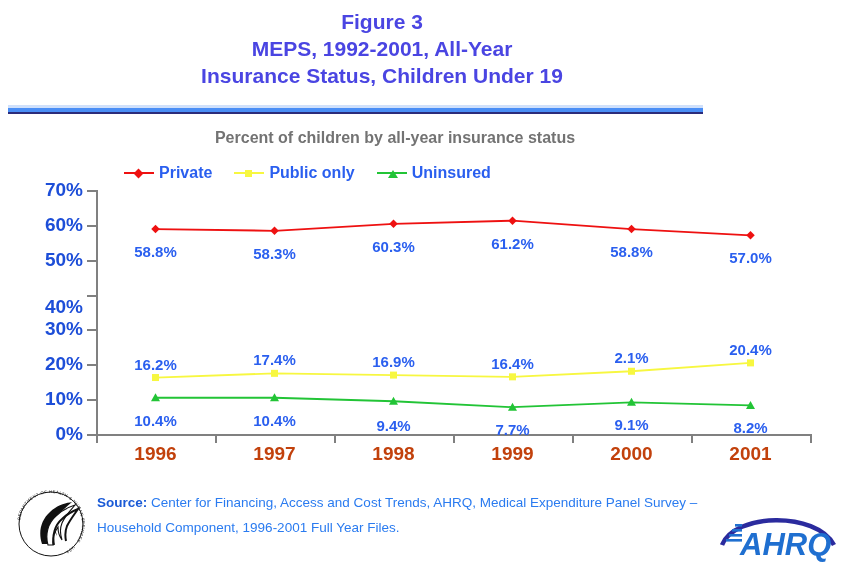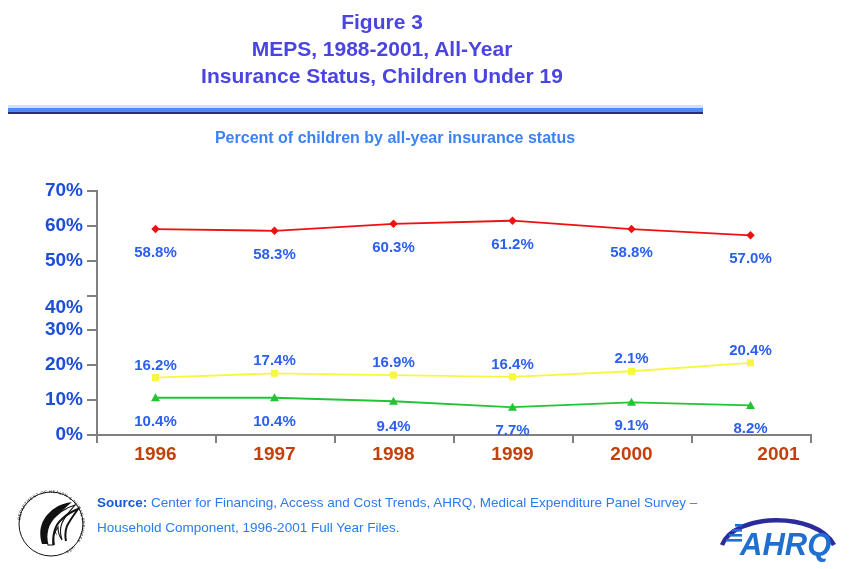--- a/index.html
+++ b/index.html
@@ -14,21 +14,21 @@
 
   
   #divider{position:absolute;left:8px;top:105px;width:695px;height:9px;}
   #divider .cap{position:absolute;left:0;top:0;width:100%;height:3px;background:#cfe0fb;}
   #divider .body{position:absolute;left:0;top:3px;width:100%;height:4px;background:#4a8ef5;}
   #divider .foot{position:absolute;left:0;top:7px;width:100%;height:2px;background:#2b2b7a;}
 
   
   #chart{position:absolute;left:0;top:0;width:853px;height:569px;}
   #chart-subtitle{position:absolute;left:0;top:129px;width:790px;text-align:center;
-    color:#3b82f6;font-weight:bold;font-size:16px;white-space:nowrap;}
+    color:#737373;font-weight:bold;font-size:16px;white-space:nowrap;}
 
   #legend{position:absolute;left:124px;top:164px;display:flex;align-items:center;gap:22px;}
   .legend-item{display:flex;align-items:center;gap:5px;}
   .legend-line{position:relative;width:30px;height:12px;}
   .legend-line .ln{position:absolute;left:0;top:5px;width:30px;height:2px;}
   .legend-line .mk{position:absolute;left:11px;top:3px;}
   .legend-label{color:#2a5fef;font-weight:bold;font-size:16px;white-space:nowrap;}
 
   .mk-diamond{width:7px;height:7px;background:#ee1111;transform:rotate(45deg);}
   .mk-square{width:7px;height:7px;background:#f7f740;}
@@ -57,34 +57,57 @@
   #source b{color:#1a5ad6;}
 
   #hhs-seal{position:absolute;left:14px;top:487px;width:74px;height:74px;}
   #ahrq-logo{position:absolute;left:712px;top:505px;width:132px;height:58px;}
 </style>
 </head>
 <body>
 
 <div id="title-block">
   <div class="tline">Figure 3</div>
-  <div class="tline">MEPS, 1988-2001, All-Year</div>
+  <div class="tline">MEPS, 1992-2001, All-Year</div>
   <div class="tline">Insurance Status, Children Under 19</div>
 </div>
 
 <div id="divider">
   <div class="cap"></div>
   <div class="body"></div>
   <div class="foot"></div>
 </div>
 
 <div id="chart">
 
   <div id="chart-subtitle">Percent of children by all-year insurance status</div>
 
+  <div id="legend">
+      <div class="legend-item">
+        <div class="legend-line">
+          <div class="ln" style="background:#ee1111"></div>
+          <div class="mk mk-diamond" style="background:#ee1111"></div>
+        </div>
+        <div class="legend-label">Private</div>
+      </div>
+      <div class="legend-item">
+        <div class="legend-line">
+          <div class="ln" style="background:#f7f740"></div>
+          <div class="mk mk-square" style="background:#f7f740"></div>
+        </div>
+        <div class="legend-label">Public only</div>
+      </div>
+      <div class="legend-item">
+        <div class="legend-line">
+          <div class="ln" style="background:#22c436"></div>
+          <div class="mk mk-tri" style="border-bottom-color:#22c436"></div>
+        </div>
+        <div class="legend-label">Uninsured</div>
+      </div>
+    </div>
 
   <div id="y-axis-line"></div>
   <div id="x-axis-line"></div>
 
   <div id="plot">
       <div class="ytick" style="top: 244px;"></div>
       <div class="ylabel" style="top: 244px;">0%</div>
       <div class="ytick" style="top: 209.143px;"></div>
       <div class="ylabel" style="top: 209.143px;">10%</div>
       <div class="ytick" style="top: 174.286px;"></div>
@@ -129,21 +152,21 @@
     <div class="xtick" style="left: 334px;"></div>
     <div class="xtick" style="left: 453px;"></div>
     <div class="xtick" style="left: 572px;"></div>
     <div class="xtick" style="left: 691px;"></div>
     <div class="xtick" style="left: 810px;"></div>
     <div class="xlabel" style="left: 155.5px;">1996</div>
     <div class="xlabel" style="left: 274.5px;">1997</div>
     <div class="xlabel" style="left: 393.5px;">1998</div>
     <div class="xlabel" style="left: 512.5px;">1999</div>
     <div class="xlabel" style="left: 631.5px;">2000</div>
-    <div class="xlabel" style="left: 750.5px; margin-left: 28px;">2001</div>
+    <div class="xlabel" style="left: 750.5px;">2001</div>
     <div class="dlabel" style="left: 155.5px; top: 243.04px;">58.8%</div>
     <div class="dlabel" style="left: 274.5px; top: 244.783px;">58.3%</div>
     <div class="dlabel" style="left: 393.5px; top: 237.811px;">60.3%</div>
     <div class="dlabel" style="left: 512.5px; top: 234.674px;">61.2%</div>
     <div class="dlabel" style="left: 631.5px; top: 243.04px;">58.8%</div>
     <div class="dlabel" style="left: 750.5px; top: 249.314px;">57.0%</div>
     <div class="dlabel" style="left: 155.5px; top: 355.531px;">16.2%</div>
     <div class="dlabel" style="left: 274.5px; top: 351.349px;">17.4%</div>
     <div class="dlabel" style="left: 393.5px; top: 353.091px;">16.9%</div>
     <div class="dlabel" style="left: 512.5px; top: 354.834px;">16.4%</div>

